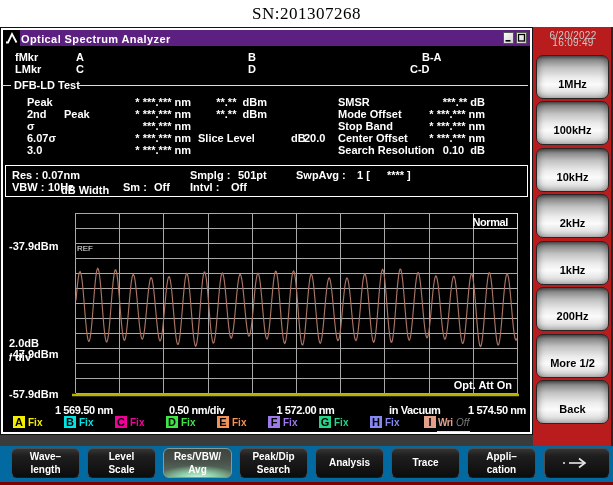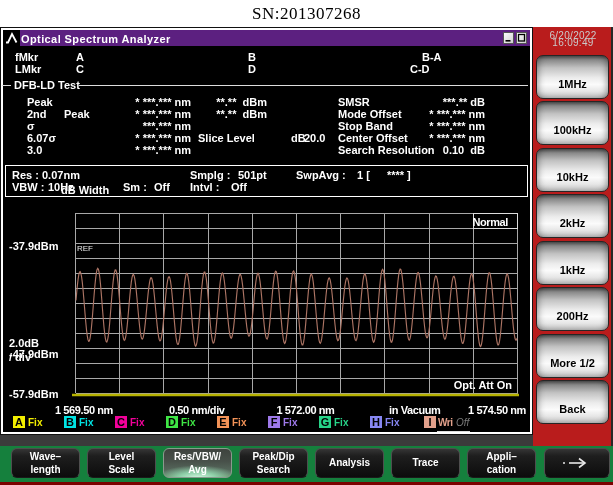--- a/index.html
+++ b/index.html
@@ -10,21 +10,21 @@
 #win{position:absolute;left:1px;top:28px;width:531px;height:406px;background:#000;border:2px solid #fff;outline:1px solid #111;box-sizing:border-box;}
 #tbar{position:absolute;left:3px;top:30px;width:527px;height:16px;background:#5c2080;}
 #ticon{position:absolute;left:0px;top:0px;width:16.5px;height:16px;background:#000;}
 #tbar .cap{position:absolute;left:18px;top:2.5px;color:#fff;font-weight:bold;font-size:11px;letter-spacing:0.4px;}
 .wbtn svg{display:block;}
 .wbtn{position:absolute;top:2px;width:11px;height:12px;background:linear-gradient(135deg,#fdfdfd,#cfcfcf);border:1px solid #555;box-sizing:border-box;}
 #gstrip{position:absolute;left:0;top:434px;width:613px;height:12px;background:#3b3b3b;}
 #panel{position:absolute;left:533px;top:27px;width:80px;height:419px;background:#b91c1c;}
 #panel .date{position:absolute;left:0;top:4.5px;width:80px;text-align:center;color:#cacaca;font-size:10px;line-height:7.6px;letter-spacing:0.3px;}
 .pbtn{position:absolute;left:3px;width:73px;height:44px;border-radius:7px;background:linear-gradient(180deg,#4f4f4f 0%,#878787 9%,#c2c2c2 28%,#ececec 52%,#fbfbfb 68%,#e6e6e6 84%,#bcbcbc 100%);color:#000;font-weight:bold;font-size:11px;text-align:center;padding-top:22px;box-sizing:border-box;border:1px solid #262626;box-shadow:inset 5px 0 7px -4px rgba(0,0,0,0.4),inset -5px 0 7px -4px rgba(0,0,0,0.4);}
-#bbar{position:absolute;left:0;top:446px;width:613px;height:39px;background:#15803d;}
+#bbar{position:absolute;left:0;top:446px;width:613px;height:39px;background:#0369a1;}
 .mbtn{position:absolute;top:1.5px;width:69px;height:30px;border-radius:6px;background:linear-gradient(180deg,#353535 0%,#1e1e1e 25%,#111 80%,#0c0c0c 100%);border:1px solid #4e4e4e;border-bottom-color:#1a1a1a;box-sizing:border-box;color:#fff;font-weight:bold;font-size:10px;line-height:13px;text-align:center;padding-top:1px;}
 .mbtn.one{line-height:27px;padding-top:0;}
 .mbtn.sel{background:radial-gradient(ellipse 85% 62% at 50% 103%,#d2f7e0 0%,#8fd0a9 32%,rgba(80,100,88,0) 72%),linear-gradient(180deg,#3e433e 0%,#48514a 45%,#596e60 85%,#61805c 100%);border-color:#8a9a8e;}
 #redline{position:absolute;left:0;top:482px;width:613px;height:3px;background:#7c0200;}
 .mk{position:absolute;top:416px;width:12px;height:12px;font-weight:bold;font-size:11px;line-height:12.5px;text-align:center;color:#000;}
 .mf{position:absolute;top:417.5px;font-weight:bold;font-size:10px;line-height:10px;}
 </style>
 </head>
 <body>
 <div class="sn">SN:201307268</div>

